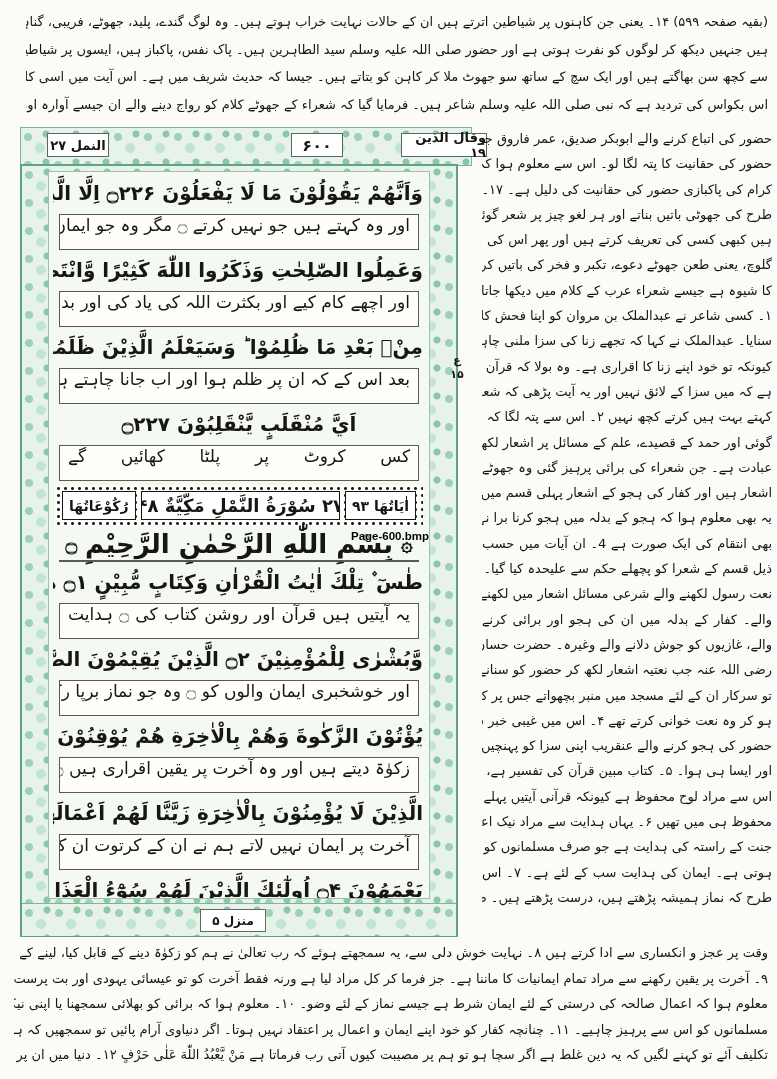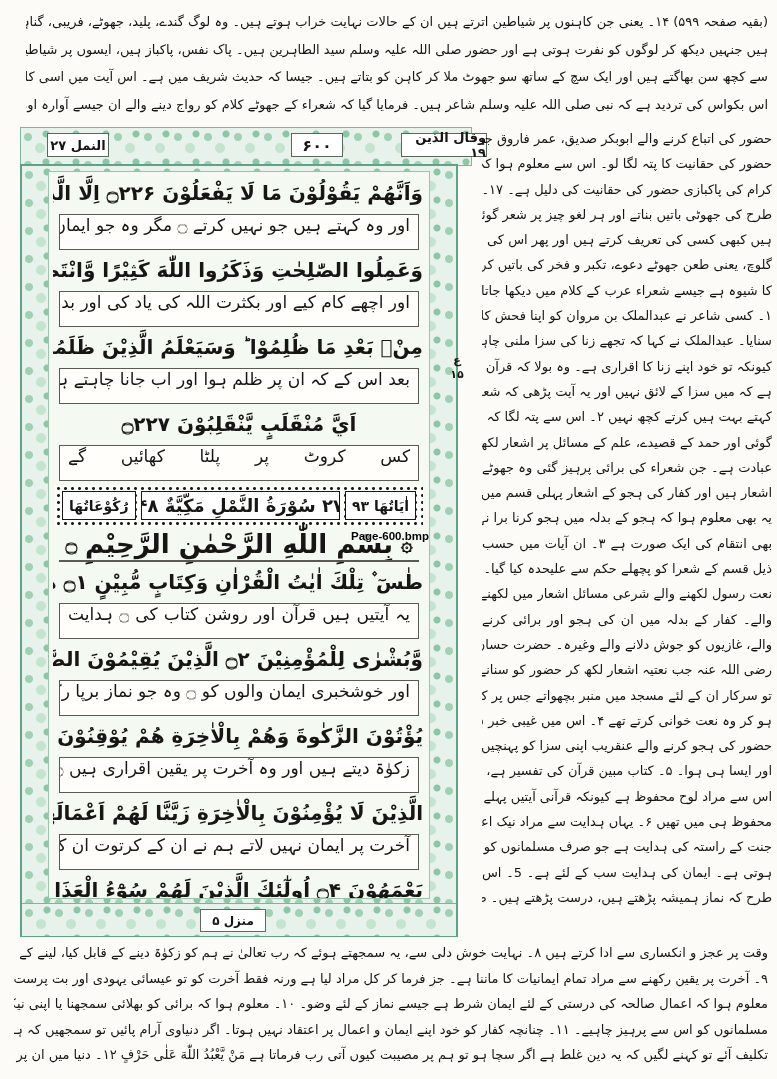--- a/index.html
+++ b/index.html
@@ -205,34 +205,34 @@
     <div class="cline jline">کا شیوہ ہے جیسے شعراء عرب کے کلام میں دیکھا جاتا ہے۔</div>
     <div class="cline jline">۱۔ کسی شاعر نے عبدالملک بن مروان کو اپنا فحش کلام</div>
     <div class="cline jline">سنایا۔ عبدالملک نے کہا کہ تجھے زنا کی سزا ملنی چاہیے</div>
     <div class="cline jline">کیونکہ تو خود اپنے زنا کا اقراری ہے۔ وہ بولا کہ قرآن کہتا</div>
     <div class="cline jline">ہے کہ میں سزا کے لائق نہیں اور یہ آیت پڑھی کہ شعراء</div>
     <div class="cline jline">کہتے بہت ہیں کرتے کچھ نہیں ۲۔ اس سے پتہ لگا کہ نعت</div>
     <div class="cline jline">گوئی اور حمد کے قصیدے، علم کے مسائل پر اشعار لکھنا</div>
     <div class="cline jline">عبادت ہے۔ جن شعراء کی برائی پرہیز گئی وہ جھوٹے</div>
     <div class="cline jline">اشعار ہیں اور کفار کی ہجو کے اشعار پہلی قسم میں شمار ہیں</div>
     <div class="cline jline">یہ بھی معلوم ہوا کہ ہجو کے بدلہ میں ہجو کرنا برا نہیں کہ یہ</div>
-    <div class="cline jline">بھی انتقام کی ایک صورت ہے ۳۔ ان آیات میں حسب</div>
+    <div class="cline jline">بھی انتقام کی ایک صورت ہے 4۔ ان آیات میں حسب</div>
     <div class="cline jline">ذیل قسم کے شعرا کو پچھلے حکم سے علیحدہ کیا گیا۔ حمد الٰہی،</div>
     <div class="cline jline">نعت رسول لکھنے والے شرعی مسائل اشعار میں لکھنے</div>
     <div class="cline jline">والے۔ کفار کے بدلہ میں ان کی ہجو اور برائی کرنے</div>
     <div class="cline jline">والے، غازیوں کو جوش دلانے والے وغیرہ۔ حضرت حسان</div>
     <div class="cline jline">رضی اللہ عنہ جب نعتیہ اشعار لکھ کر حضور کو سنانے لاتے</div>
     <div class="cline jline">تو سرکار ان کے لئے مسجد میں منبر بچھواتے جس پر کھڑے</div>
     <div class="cline jline">ہو کر وہ نعت خوانی کرتے تھے ۴۔ اس میں غیبی خبر ہے کہ</div>
     <div class="cline jline">حضور کی ہجو کرنے والے عنقریب اپنی سزا کو پہنچیں گے</div>
     <div class="cline jline">اور ایسا ہی ہوا۔ ۵۔ کتاب مبین قرآن کی تفسیر ہے، یا</div>
     <div class="cline jline">اس سے مراد لوح محفوظ ہے کیونکہ قرآنی آیتیں پہلے لوح</div>
     <div class="cline jline">محفوظ ہی میں تھیں ۶۔ یہاں ہدایت سے مراد نیک اعمال</div>
     <div class="cline jline">جنت کے راستہ کی ہدایت ہے جو صرف مسلمانوں کو نصیب</div>
-    <div class="cline jline">ہوتی ہے۔ ایمان کی ہدایت سب کے لئے ہے۔ 5۔ اس</div>
+    <div class="cline jline">ہوتی ہے۔ ایمان کی ہدایت سب کے لئے ہے۔ ۷۔ اس</div>
     <div class="cline jline">طرح کہ نماز ہمیشہ پڑھتے ہیں، درست پڑھتے ہیں۔ صحیح</div>
   </div>
 
 <div class="abs filename-label">Page-600.bmp</div>
 
 <div class="abs bottom-block">
 
 <div class="tline jline">وقت پر عجز و انکساری سے ادا کرتے ہیں ۸۔ نہایت خوش دلی سے، یہ سمجھتے ہوئے کہ رب تعالیٰ نے ہم کو زکوٰۃ دینے کے قابل کیا، لینے کے قابل نہ کیا۔ اس کا شکر ہے۔</div>
     <div class="tline jline">۹۔ آخرت پر یقین رکھنے سے مراد تمام ایمانیات کا ماننا ہے۔ جز فرما کر کل مراد لیا ہے ورنہ فقط آخرت کو تو عیسائی یہودی اور بت پرست کفار بھی مانتے ہیں۔ اس سے</div>
     <div class="tline jline">معلوم ہوا کہ اعمال صالحہ کی درستی کے لئے ایمان شرط ہے جیسے نماز کے لئے وضو۔ ۱۰۔ معلوم ہوا کہ برائی کو بھلائی سمجھنا یا اپنی نیکیوں پر فخر کرنا کافروں کا طریقہ ہے</div>

